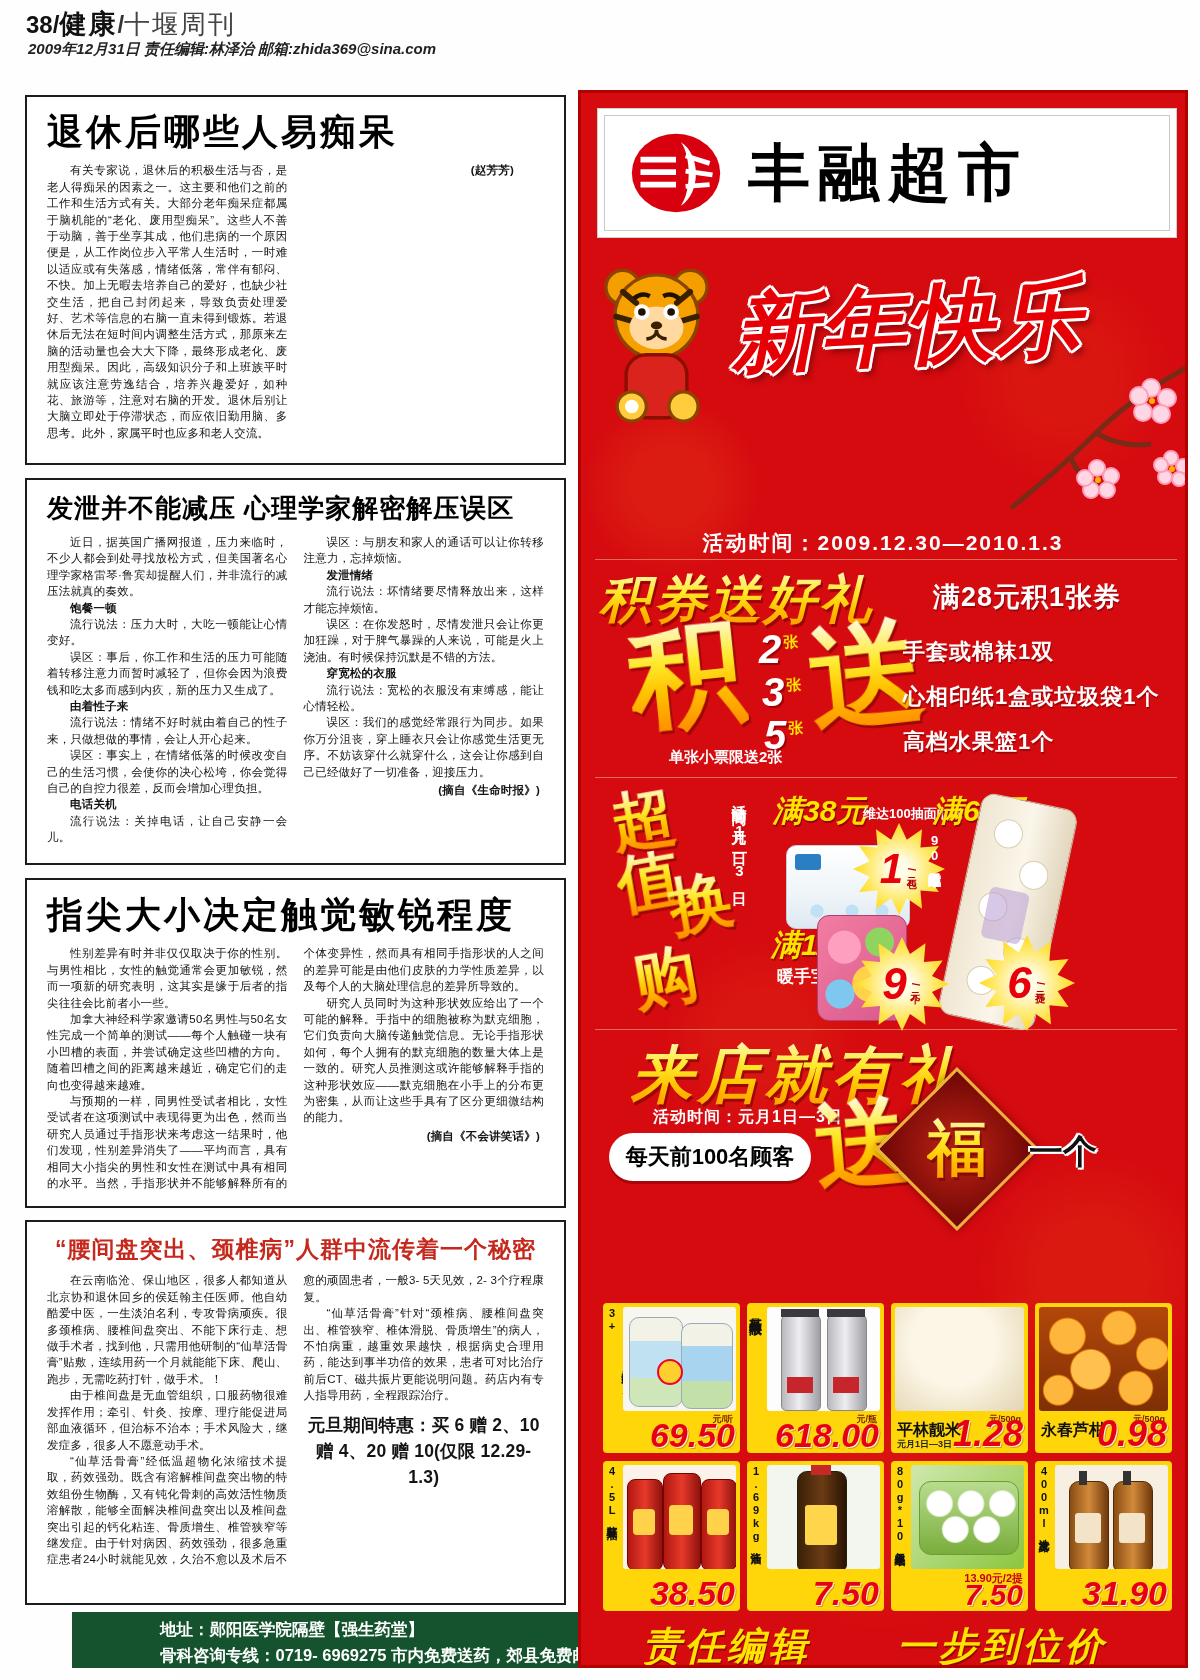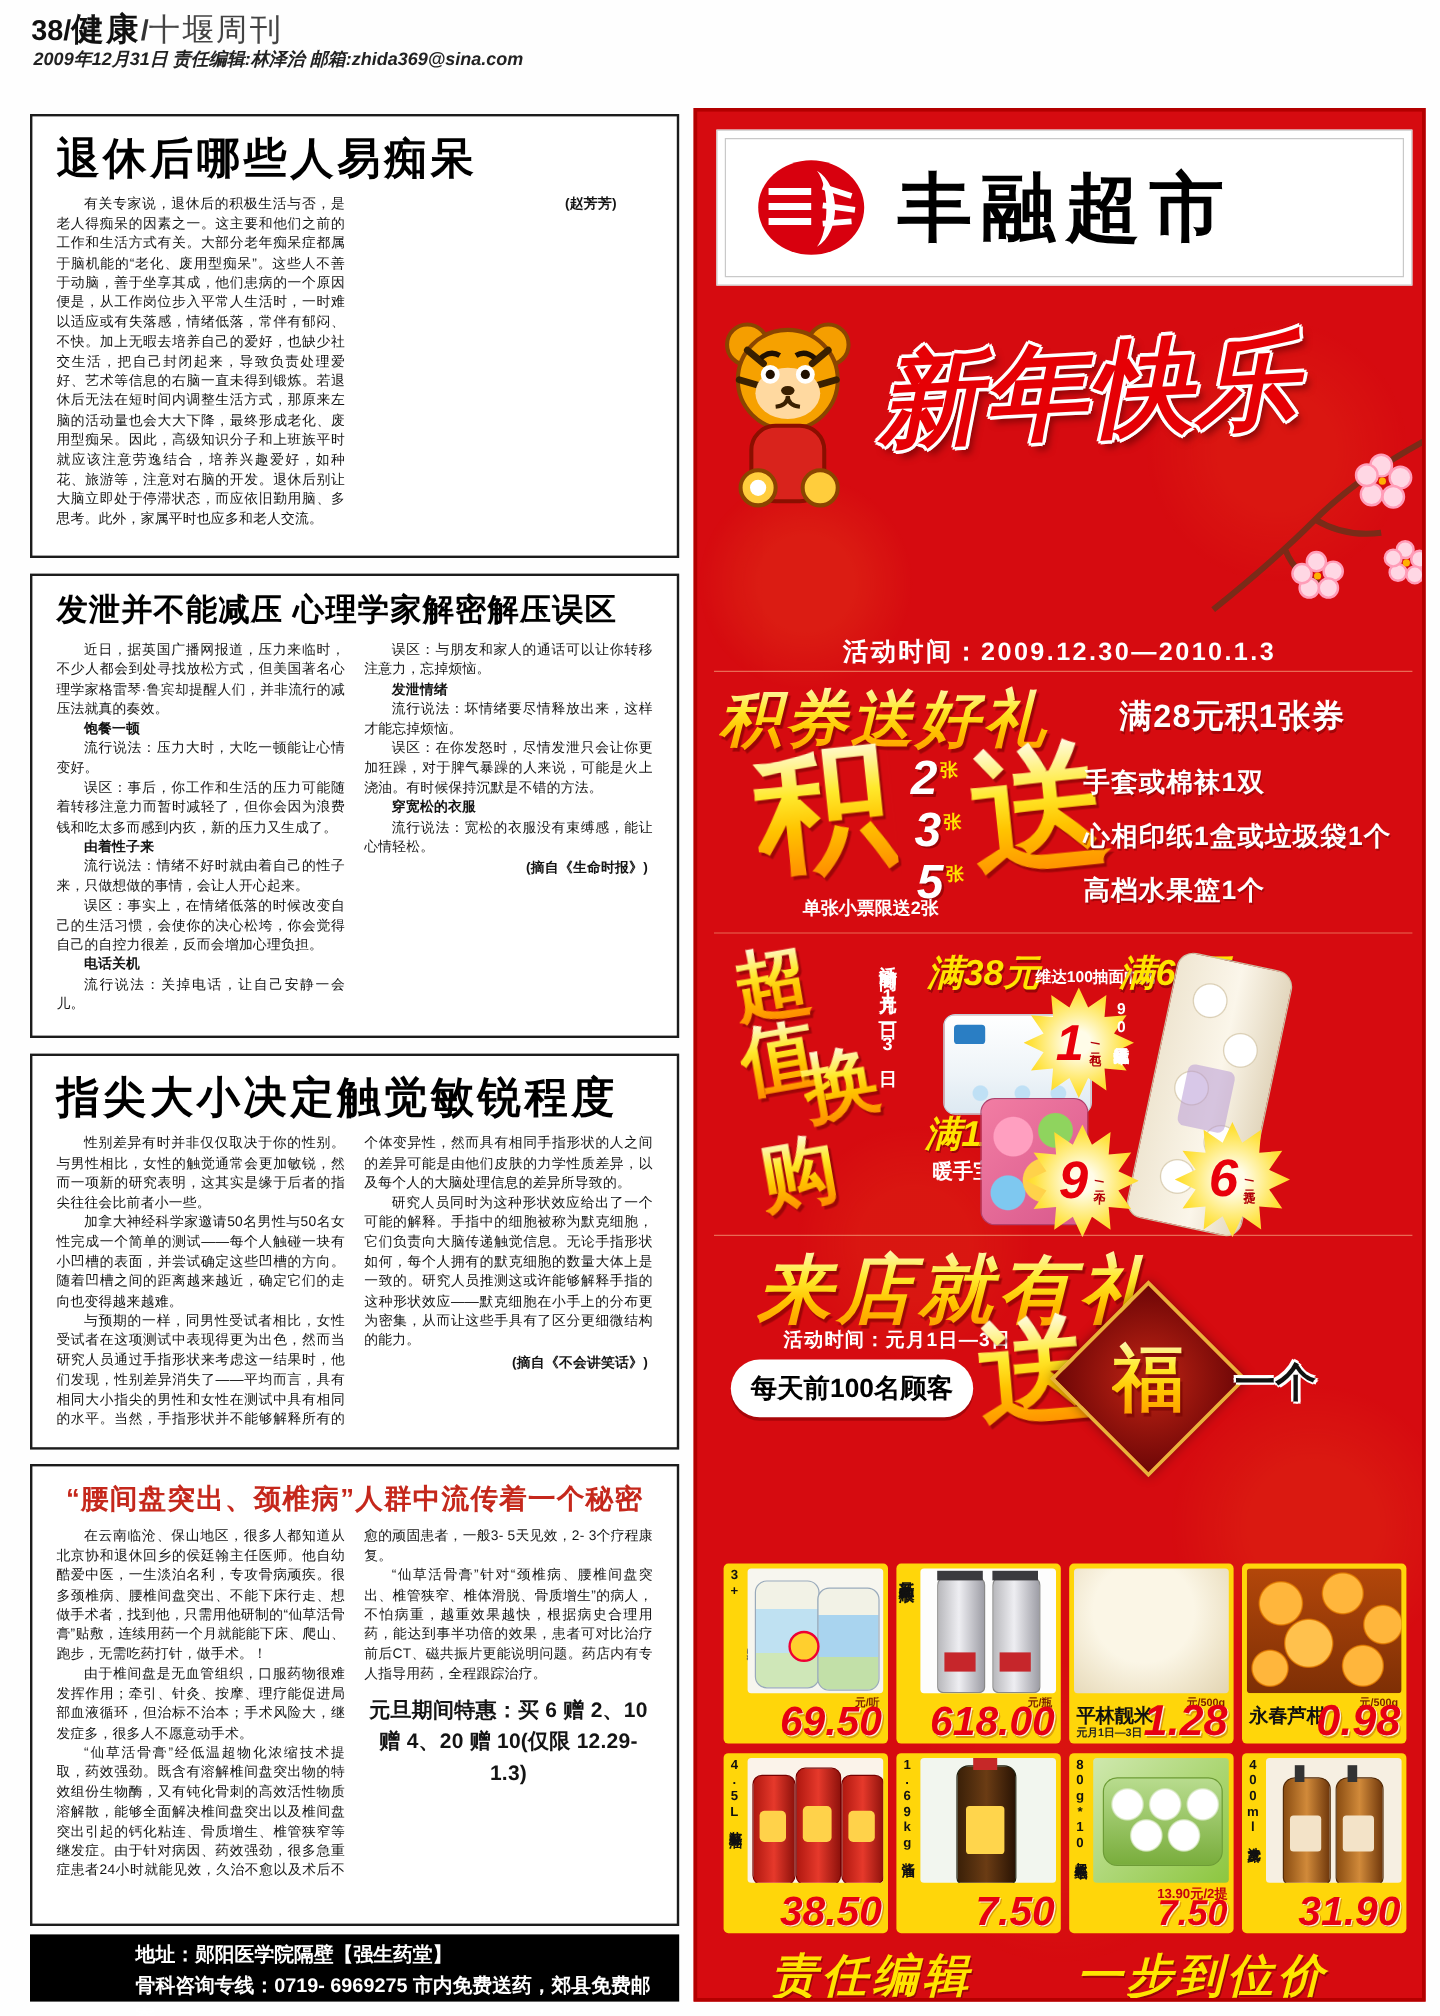--- a/index.html
+++ b/index.html
@@ -16,22 +16,22 @@
   .abox{position:absolute;border:2px solid #1c1c1c;background:#fff;padding:12px 20px 8px;box-sizing:border-box;overflow:hidden;}
   .atitle{font-weight:900;color:#000;letter-spacing:3px;line-height:1.15;margin:2px 0 10px;}
   .abody{column-count:2;column-gap:16px;column-fill:auto;font-size:11.5px;line-height:16.4px;
          text-align:justify;letter-spacing:.2px;color:#141414;}
   .p{margin:0;text-indent:2em;}
   .sh{margin:0;text-indent:2em;font-weight:bold;}
   .credit{margin:2px 0 0;text-align:right;font-weight:bold;padding-right:4px;}
   .byline{margin:4px 0 0;text-align:right;font-weight:bold;padding-right:30px;}
   .promo{margin:8px 0 0;text-indent:0;text-align:center;font-weight:900;font-size:17.5px;line-height:1.5;}
   .redtitle{color:#c5281c;text-align:center;letter-spacing:1px;}
-  .blackbar{position:absolute;background:#000000;color:#fff;font-weight:bold;font-size:16.5px;line-height:26px;
-            padding:4px 10px 4px 88px;box-sizing:border-box;}
+  .blackbar{position:absolute;background:#14532d;color:#fff;font-weight:bold;font-size:16.5px;line-height:26px;
+            padding:4px 10px 4px 88px;box-sizing:border-box;margin-left:47px;}
   
   .ad{position:absolute;left:578px;top:90px;width:610px;height:1578px;box-sizing:border-box;
       background:#d60b10;border:3px solid #b30000;overflow:hidden;}
   .ad-pattern{position:absolute;inset:0;opacity:.5;pointer-events:none;background:
       radial-gradient(circle at 15% 25%, rgba(255,150,40,.25) 0 40px, transparent 90px),
       radial-gradient(circle at 80% 18%, rgba(255,120,30,.2) 0 50px, transparent 110px),
       radial-gradient(circle at 30% 60%, rgba(255,140,30,.18) 0 45px, transparent 100px),
       radial-gradient(circle at 85% 75%, rgba(255,150,30,.2) 0 55px, transparent 120px),
       radial-gradient(circle at 50% 90%, rgba(255,120,20,.15) 0 60px, transparent 130px);}
   .logo-panel{position:absolute;left:16px;top:15px;width:578px;height:128px;background:#fff;
@@ -114,20 +114,21 @@
       <p class="p">流行说法：情绪不好时就由着自己的性子来，只做想做的事情，会让人开心起来。</p>
       <p class="p">误区：事实上，在情绪低落的时候改变自己的生活习惯，会使你的决心松垮，你会觉得自己的自控力很差，反而会增加心理负担。</p>
       <p class="sh">电话关机</p>
       <p class="p">流行说法：关掉电话，让自己安静一会儿。</p>
       <p class="p">误区：与朋友和家人的通话可以让你转移注意力，忘掉烦恼。</p>
       <p class="sh">发泄情绪</p>
       <p class="p">流行说法：坏情绪要尽情释放出来，这样才能忘掉烦恼。</p>
       <p class="p">误区：在你发怒时，尽情发泄只会让你更加狂躁，对于脾气暴躁的人来说，可能是火上浇油。有时候保持沉默是不错的方法。</p>
       <p class="sh">穿宽松的衣服</p>
       <p class="p">流行说法：宽松的衣服没有束缚感，能让心情轻松。</p>
+      <p class="p">误区：我们的感觉经常跟行为同步。如果你万分沮丧，穿上睡衣只会让你感觉生活更无序。不妨该穿什么就穿什么，这会让你感到自己已经做好了一切准备，迎接压力。</p>
       <p class="credit">(摘自《生命时报》)</p>
     </div>
   </div>
 
   <div class="abox" style="left:25px;top:878px;width:541px;height:330px;">
     <div class="atitle" style="font-size:36px;">指尖大小决定触觉敏锐程度</div>
     <div class="abody" style="height:248px;">
       <p class="p">性别差异有时并非仅仅取决于你的性别。与男性相比，女性的触觉通常会更加敏锐，然而一项新的研究表明，这其实是缘于后者的指尖往往会比前者小一些。</p>
       <p class="p">加拿大神经科学家邀请50名男性与50名女性完成一个简单的测试——每个人触碰一块有小凹槽的表面，并尝试确定这些凹槽的方向。随着凹槽之间的距离越来越近，确定它们的走向也变得越来越难。</p>
       <p class="p">与预期的一样，同男性受试者相比，女性受试者在这项测试中表现得更为出色，然而当研究人员通过手指形状来考虑这一结果时，他们发现，性别差异消失了——平均而言，具有相同大小指尖的男性和女性在测试中具有相同的水平。当然，手指形状并不能够解释所有的个体变异性，然而具有相同手指形状的人之间的差异可能是由他们皮肤的力学性质差异，以及每个人的大脑处理信息的差异所导致的。</p>

